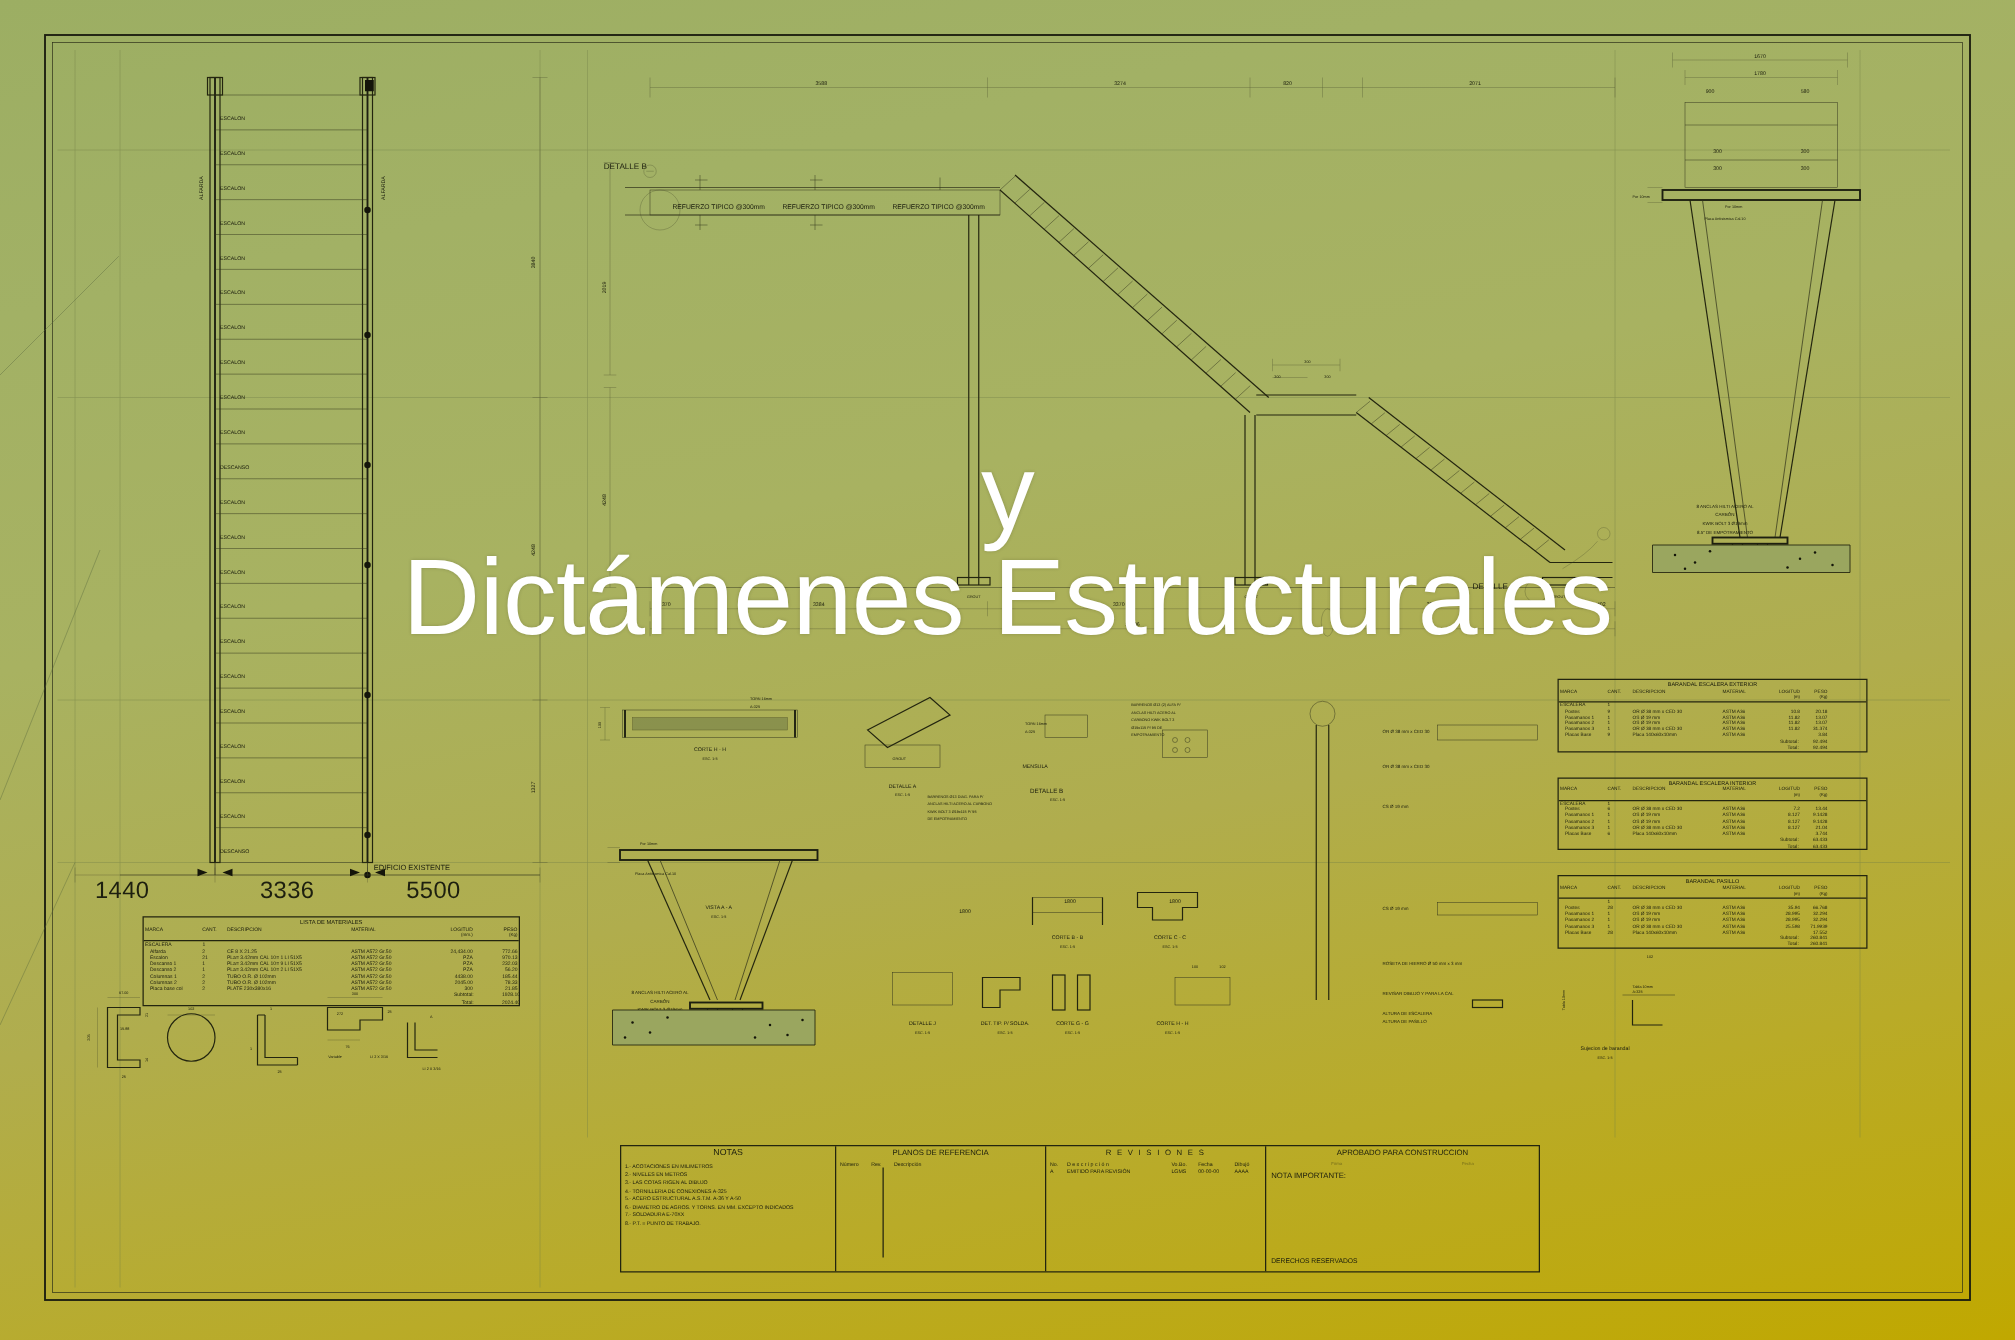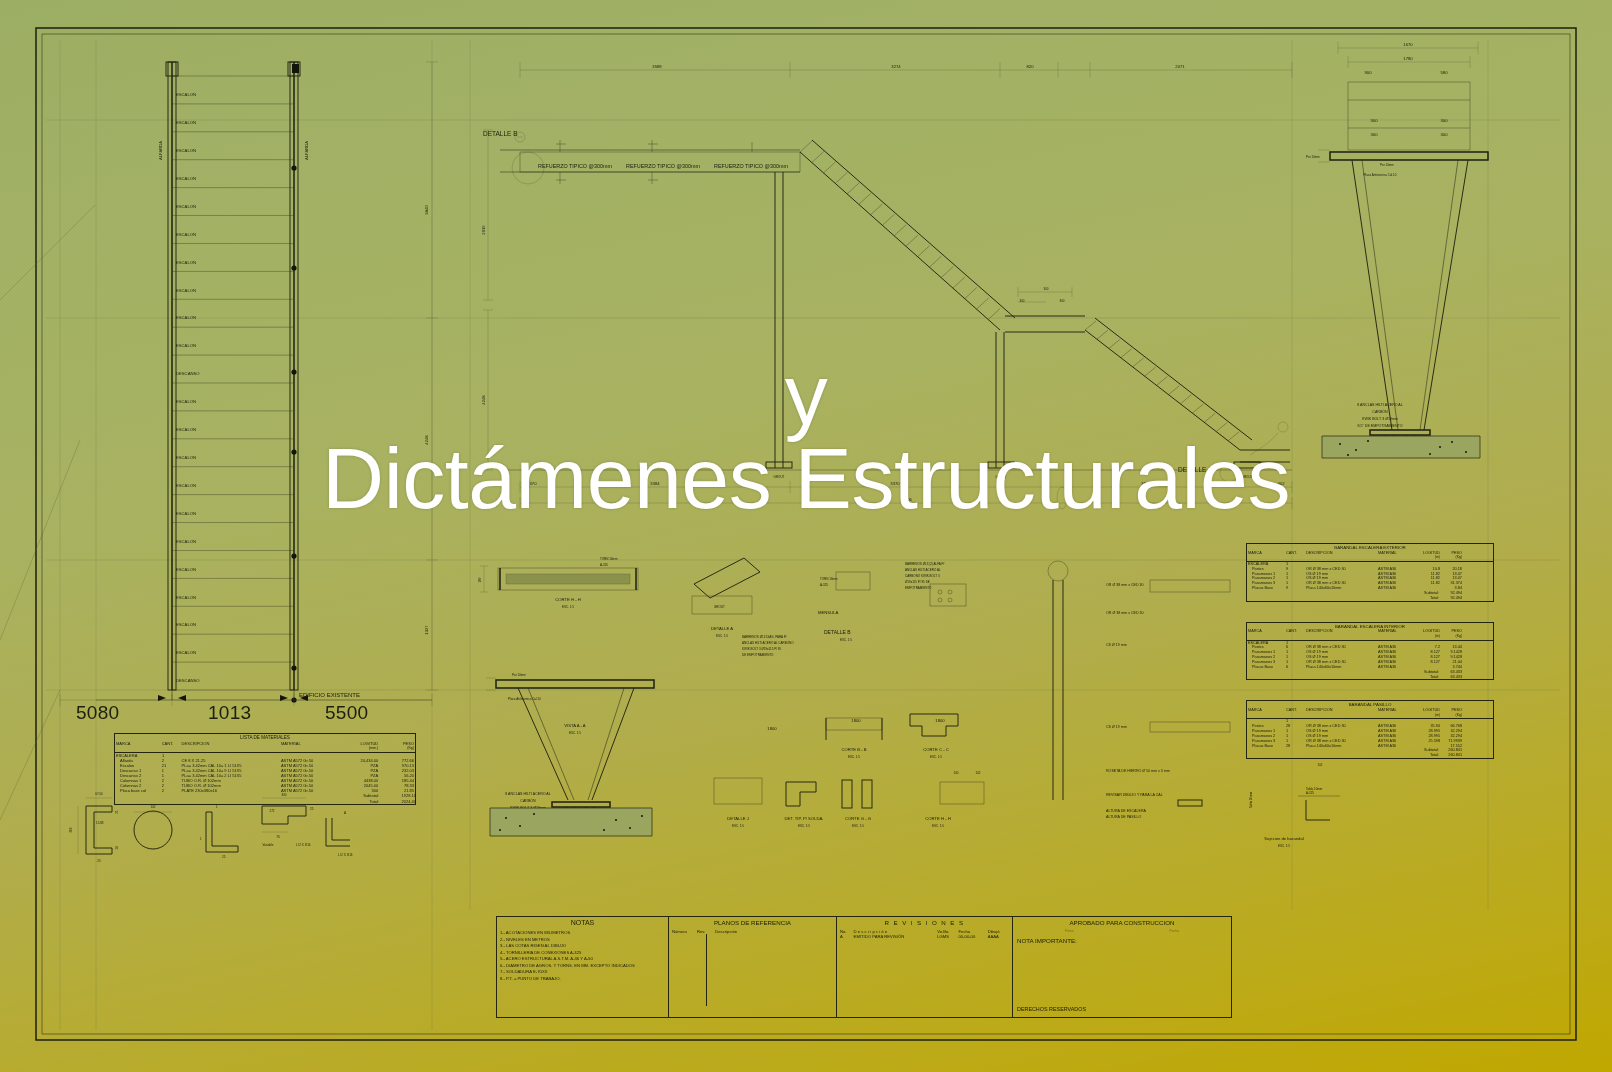--- a/index.html
+++ b/index.html
@@ -543,22 +543,22 @@
       </g>
       <g class="fillblk">
         <path d="M166 698 l-8 -3 v6 z"></path>
           <path d="M178 698 l8 -3 v6 z"></path>
         <path d="M288 698 l-8 -3 v6 z"></path>
           <path d="M300 698 l8 -3 v6 z"></path>
       </g>
 
     </svg>
 
-    <div class="bigdim" style="left:76px;top:702px;">5080</div>
-    <div class="bigdim" style="left:208px;top:702px;">1013</div>
+    <div class="bigdim" style="left:76px;top:702px;">1440</div>
+    <div class="bigdim" style="left:208px;top:702px;">3336</div>
     <div class="bigdim" style="left:325px;top:702px;">5500</div>
     <div style="position:absolute;left:299px;top:692px;font-size:6px;color:#1b1d0d;">EDIFICIO EXISTENTE</div>
 
     <div style="position:absolute;left:483px;top:130px;font-size:6.5px;color:#1b1d0d;">DETALLE  B</div>
     <div style="position:absolute;left:1178px;top:466px;font-size:6.5px;color:#1b1d0d;">DETALLE  A</div>
 
     <div style="position:absolute;left:538px;top:163px;font-size:5.4px;color:#1b1d0d;">REFUERZO TIPICO @300mm</div>
     <div style="position:absolute;left:626px;top:163px;font-size:5.4px;color:#1b1d0d;">REFUERZO TIPICO @300mm</div>
     <div style="position:absolute;left:714px;top:163px;font-size:5.4px;color:#1b1d0d;">REFUERZO TIPICO @300mm</div>
 

